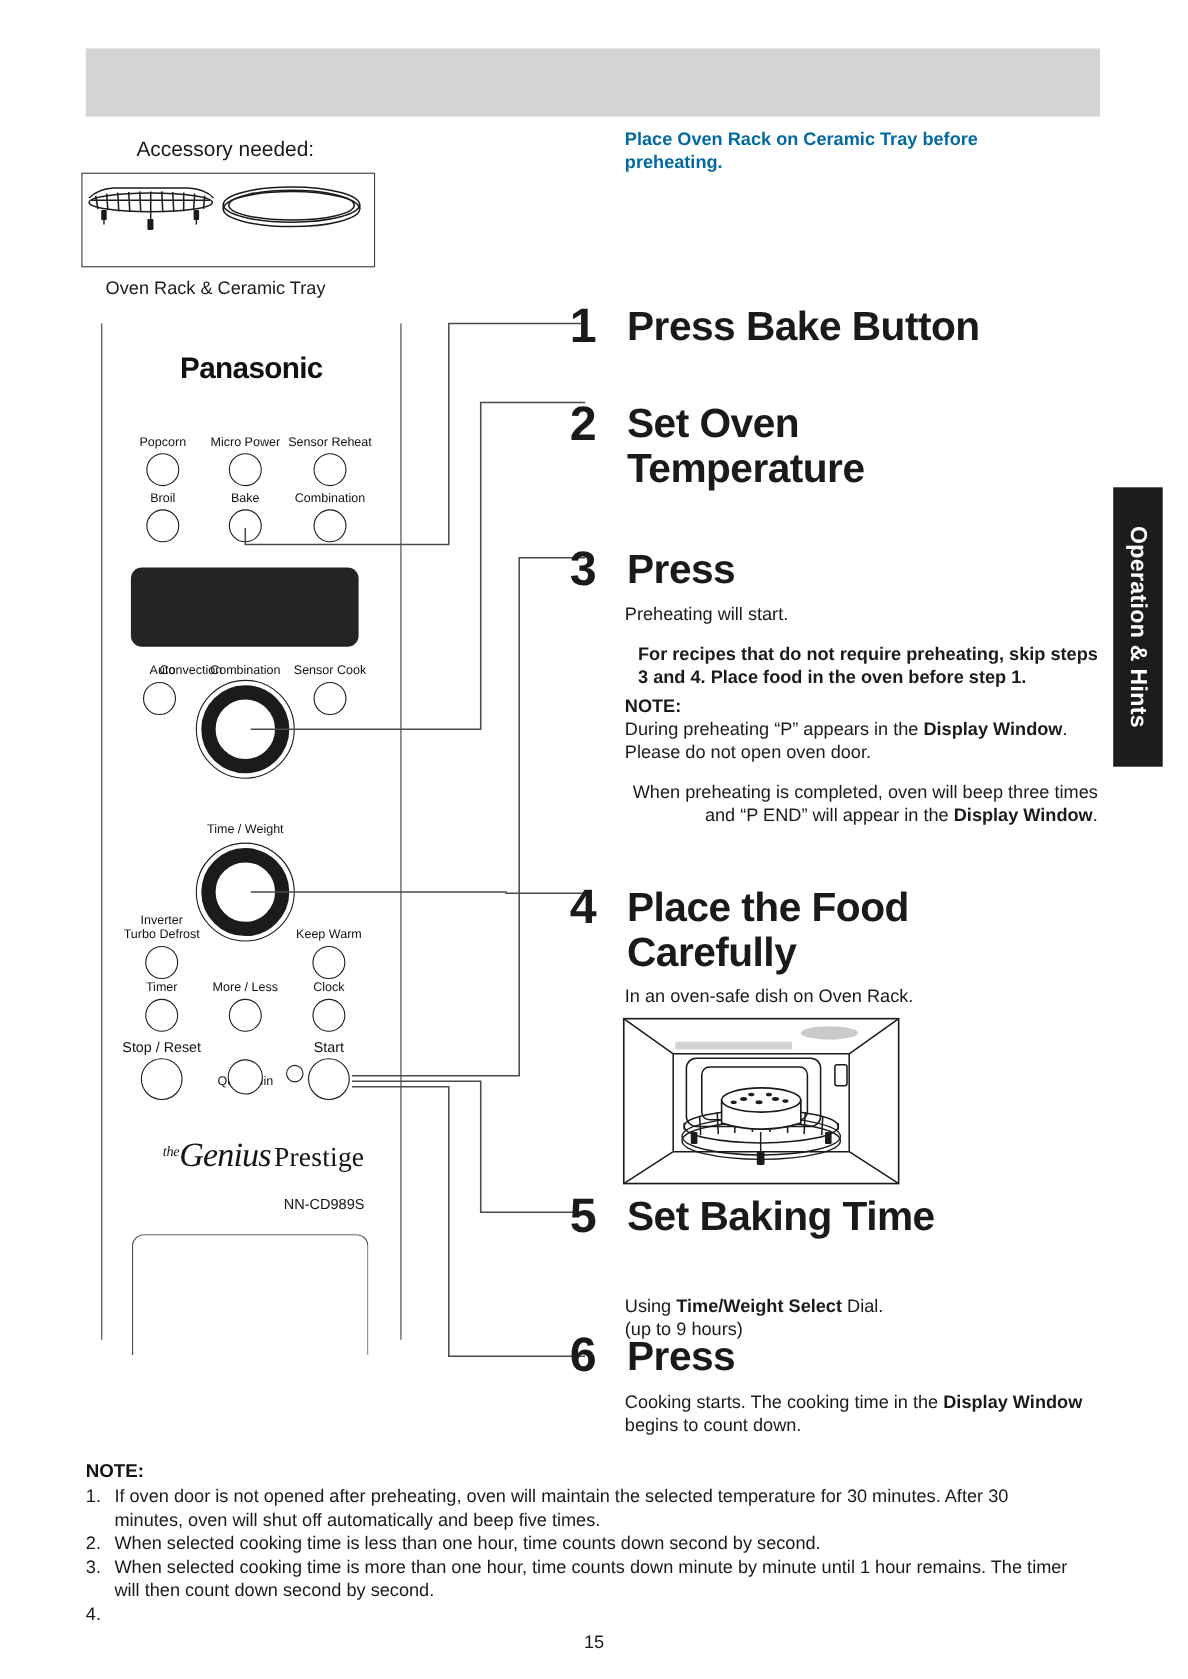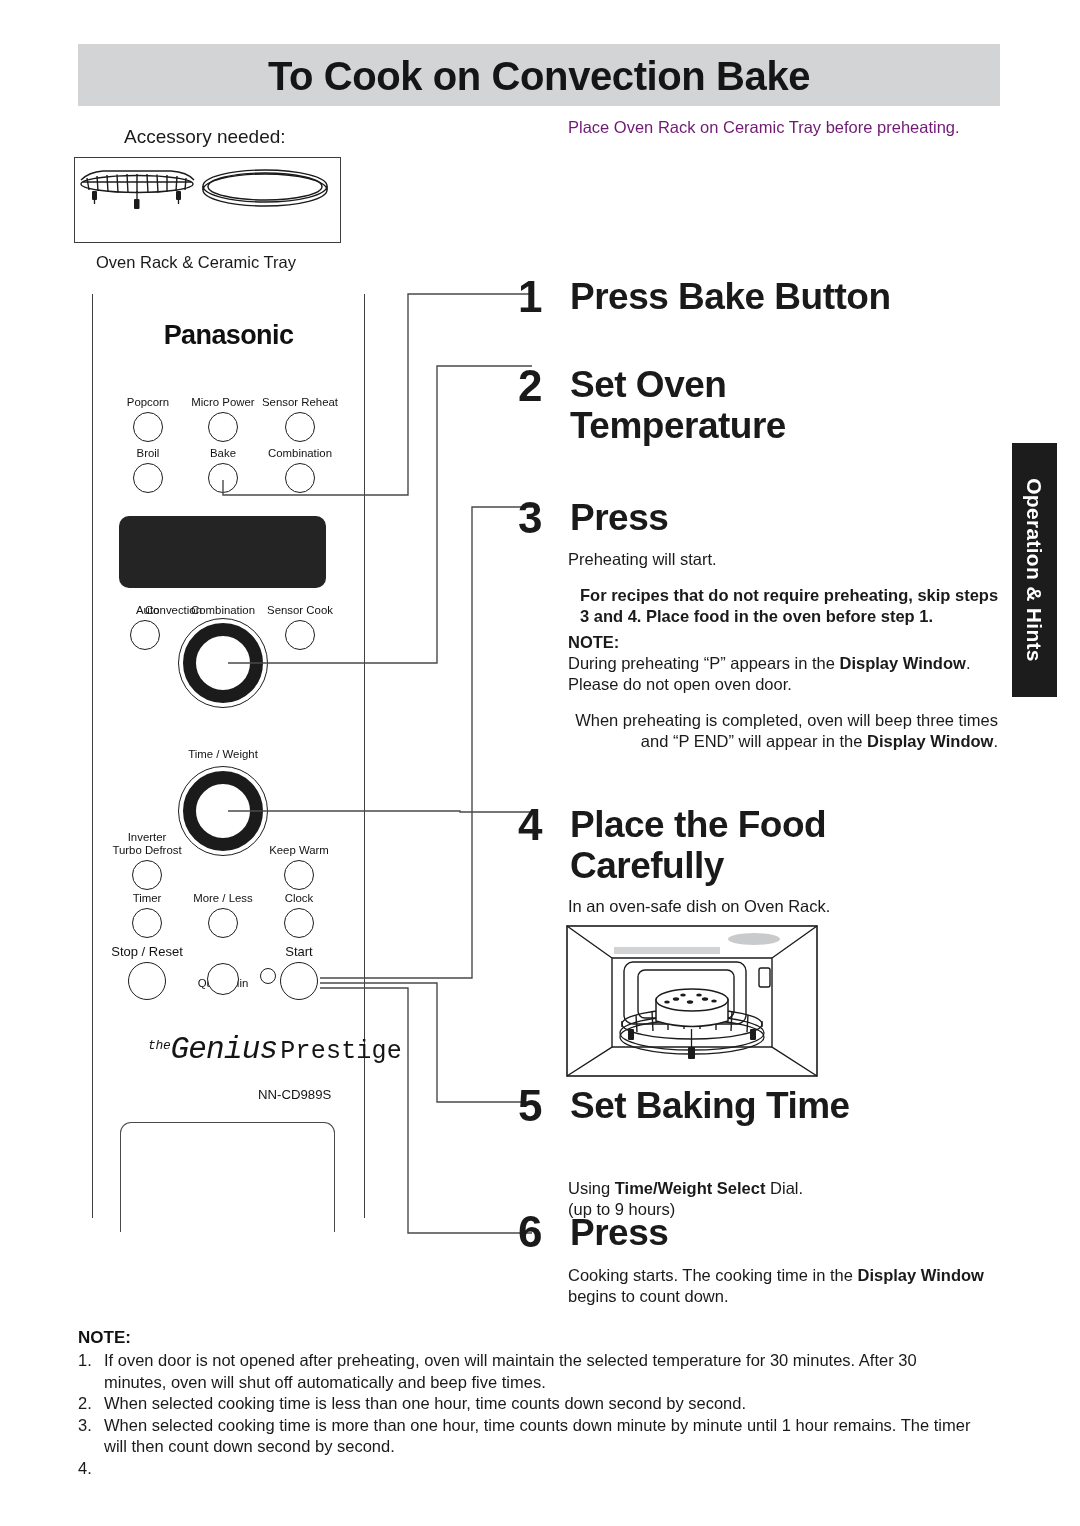--- a/index.html
+++ b/index.html
@@ -72,21 +72,22 @@
   }
 
   
   .intro-text {
     position: absolute;
     left: 568px;
     top: 117px;
     width: 400px;
     font-size: 16.5px;
     line-height: 21px;
-    color: #701a75;
+    color: #0369a1;
+    font-weight: bold;
   }
 
   
   .side-tab {
     position: absolute;
     left: 1012px;
     top: 443px;
     width: 45px;
     height: 254px;
     background: #1c1c1c;
@@ -169,21 +170,21 @@
     border: 1.5px solid #1d1d1d;
   }
   .dial-ring {
     border: 13px solid #1b1b1b;
   }
 
   .logo-genius {
     position: absolute;
     left: 148px;
     top: 1032px;
-    font-family: Liberation Mono, monospace;
+    font-family: Liberation Serif, serif;
     color: #141414;
     white-space: nowrap;
   }
   .logo-the {
     font-size: 13px;
     font-style: italic;
     vertical-align: 9px;
     letter-spacing: -0.3px;
   }
   .logo-script {
@@ -298,21 +299,20 @@
     font-size: 16.5px;
     color: #1a1a1a;
   }
 </style>
 </head>
 <body>
 
 <div class="page">
 
   <div class="header-bar"></div>
-  <div class="header-title">To Cook on Convection Bake</div>
 
   <div class="side-tab"></div>
   <div class="side-tab-text">Operation &amp; Hints</div>
 
   <div class="accessory-label">Accessory needed:</div>
   <div class="accessory-box">
     <svg width="263" height="82" viewBox="0 0 263 82">
 
       <g fill="none" stroke="#1b1b1b" stroke-width="1.4">
         <ellipse cx="62" cy="26" rx="56" ry="8.5"></ellipse>
@@ -530,14 +530,15 @@
     </div>
     <div class="note-item">
       <span class="note-marker">3.</span>
       <span>When selected cooking time is more than one hour, time counts down minute by minute until 1 hour remains. The timer will then count down second by second.</span>
     </div>
     <div class="note-item">
       <span class="note-marker">4.</span>
     </div>
   </div>
 
+  <div class="page-num">15</div>
 
 </div>
 
 </body></html>

